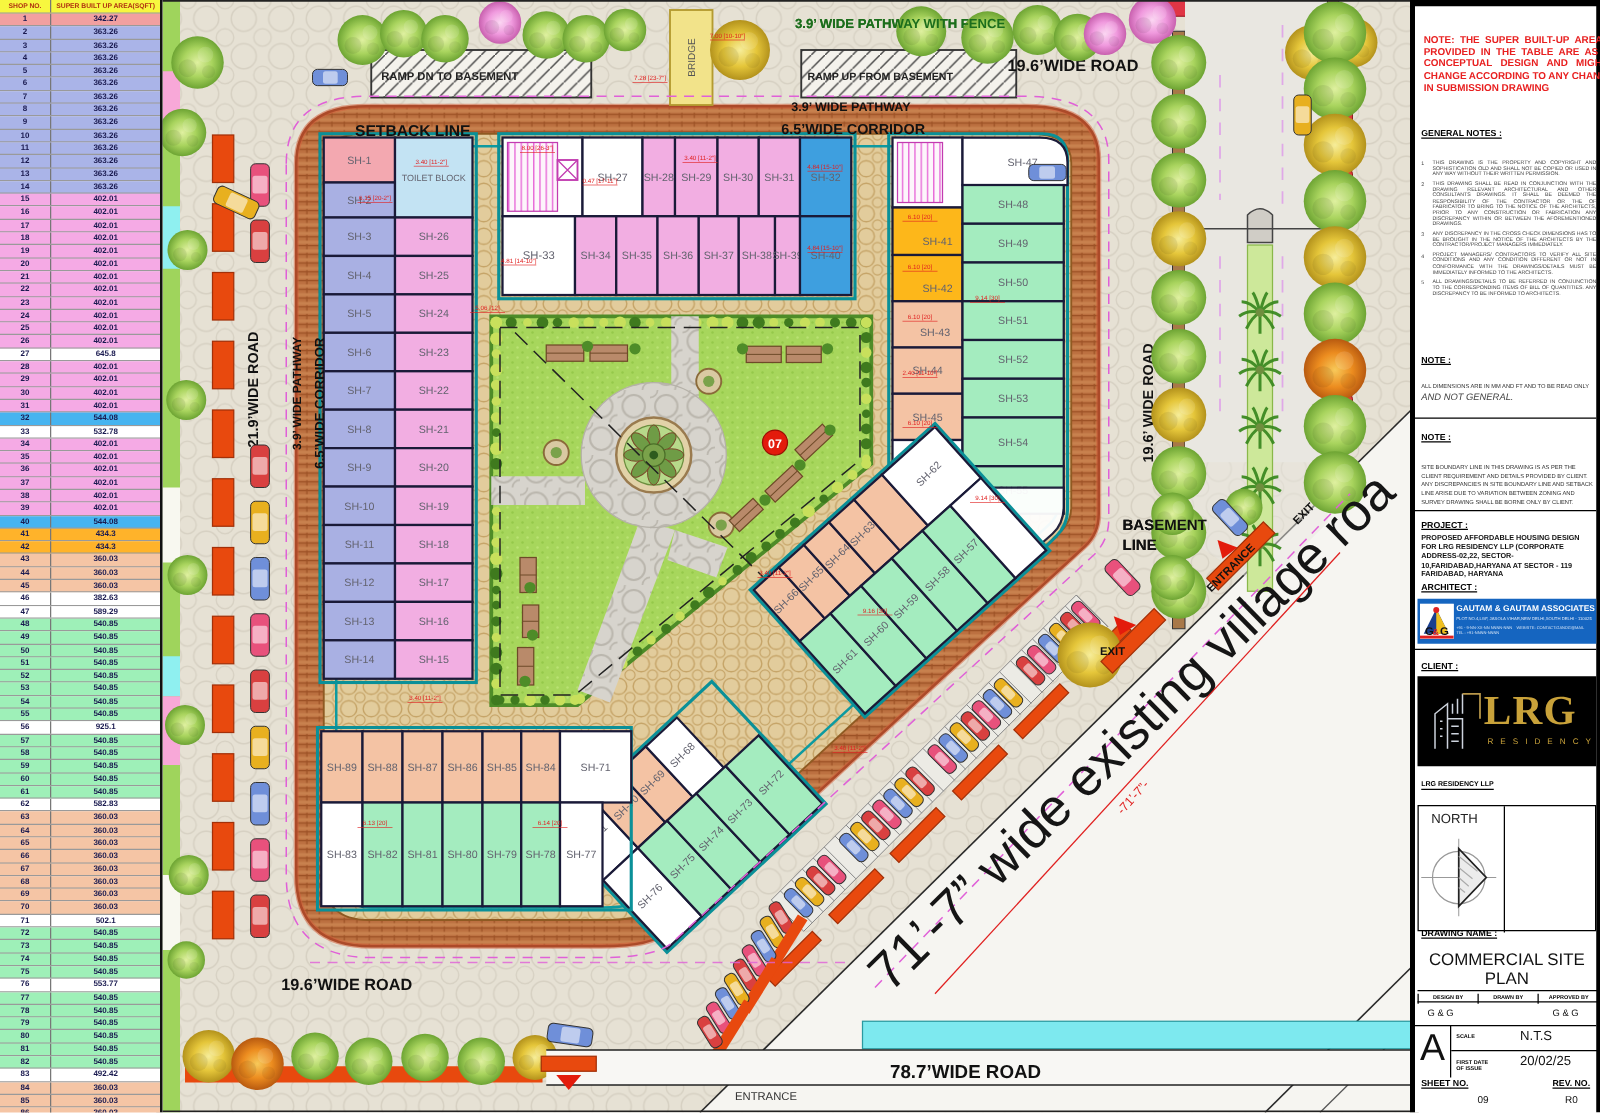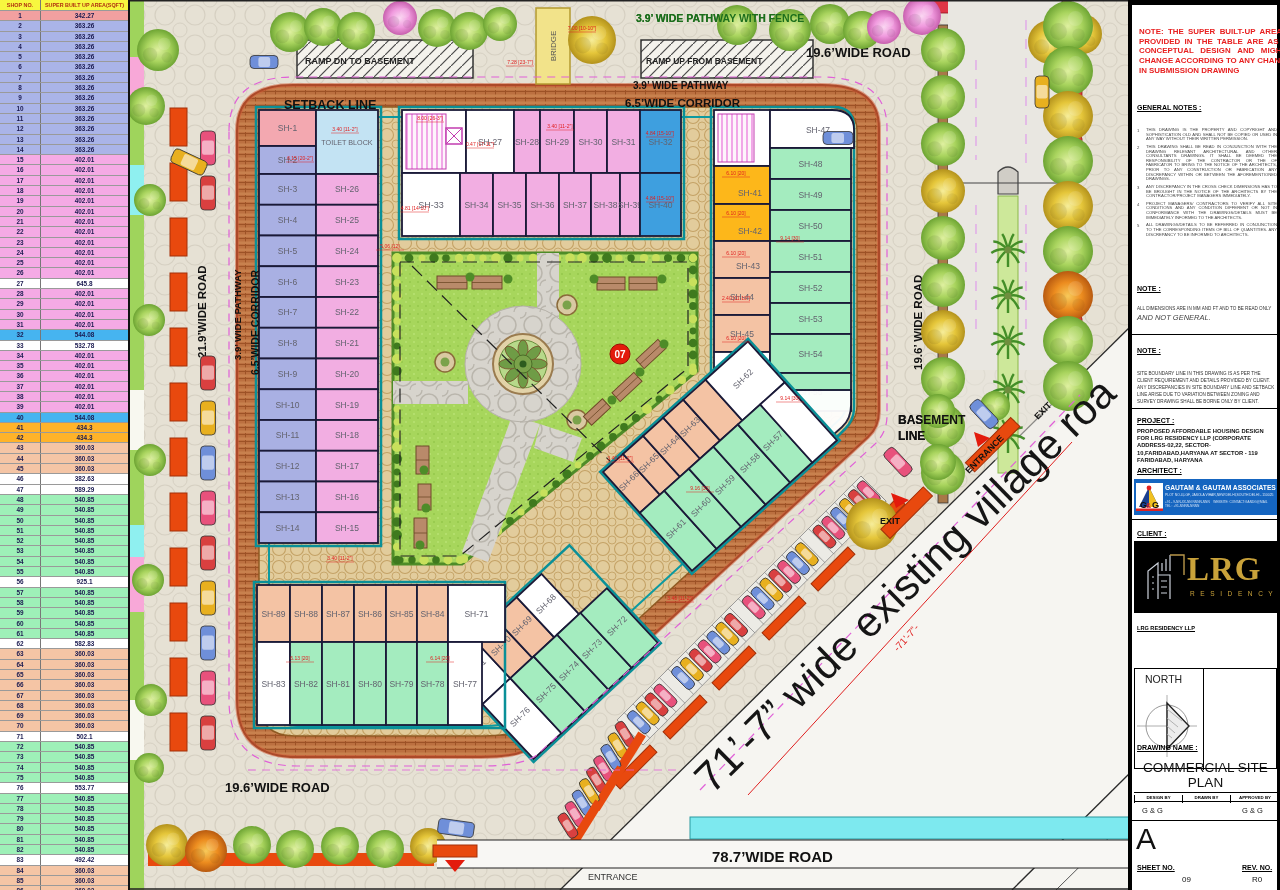--- a/index.html
+++ b/index.html
@@ -31,21 +31,21 @@
 .archlogo { position:absolute; left:2px; top:4px; width:27px; height:28px; background:#fff; }
 .archname { position:absolute; left:31px; top:5px; font-size:6.7px; font-weight:bold; color:#fff; white-space:nowrap; }
 .archsub { position:absolute; left:31px; top:14px; font-size:3.4px; color:#dce8f8; white-space:nowrap; overflow:hidden; width:110px; }
 .archsub2 { position:absolute; left:31px; top:21px; font-size:3.2px; color:#cfe0f4; line-height:4px; white-space:nowrap; overflow:hidden; width:110px; }
 .client { position:absolute; left:2px; top:541px; width:143px; height:72px; background:#000000; }
 .lrg { position:absolute; left:53px; top:10px; font-family:"Liberation Serif", serif; font-size:33px;
   font-weight:bold; color:#c9a23a; letter-spacing:1px; }
 .resi { position:absolute; left:56px; top:49px; font-size:6.5px; color:#c9a23a; letter-spacing:1.9px; white-space:nowrap; }
 .llp { position:absolute; left:5px; top:625px; font-size:5.6px; font-weight:bold; color:#000;
   border-bottom:0.5px solid #000; }
-.northbox { position:absolute; left:2px; top:668px; width:143px; height:101px; border:1px solid #000; }
+.northbox { position:absolute; left:2px; top:644px; width:143px; height:101px; border:1px solid #000; }
 .northtxt { position:absolute; left:10px; top:4px; font-size:10.5px; color:#222; }
 .nbdiv { position:absolute; left:68px; top:0; height:101px; border-left:1px solid #000; }
 .dname { position:absolute; left:2px; top:760px; width:143px; text-align:center; font-size:13.5px;
   color:#111; line-height:15px; }
 .byrow { position:absolute; left:2px; top:792px; width:145px; height:10px; border-top:1px solid #000;
   border-bottom:1px solid #000; }
 .bycell { position:absolute; top:2px; text-align:center; font-size:4.4px; font-weight:bold; color:#000; border-left:1px solid #000; height:100%; }
 .byval { position:absolute; top:806px; font-size:7.5px; color:#111; }
 .bigA { position:absolute; left:4px; top:822px; font-size:30px; color:#111; }
 .scalebox { position:absolute; left:28px; top:820px; width:119px; height:42px; border-left:1px solid #000; }
@@ -1610,16 +1610,23 @@
 <div class="dname">COMMERCIAL SITE<br>PLAN</div>
 <div class="byrow">
   <div class="bycell" style="left:0;width:48px">DESIGN BY</div>
   <div class="bycell" style="left:48px;width:48px">DRAWN BY</div>
   <div class="bycell" style="left:96px;width:49px">APPROVED BY</div>
 </div>
 <div class="byval" style="left:10px">G &amp; G</div>
 <div class="byval" style="left:110px">G &amp; G</div>
 <div class="hr" style="top:820px"></div>
 <div class="bigA">A</div>
+<div class="scalebox">
+  <div class="sclbl" style="top:6px">SCALE</div>
+  <div class="scval" style="top:3px">N.T.S</div>
+  <div class="schr"></div>
+  <div class="sclbl" style="top:27px;line-height:5px">FIRST DATE<br>OF ISSUE</div>
+  <div class="scval" style="top:23px">20/02/25</div>
+</div>
 <div class="h1" style="top:864px">SHEET NO.</div>
 <div class="h1" style="top:864px;left:110px">REV. NO.</div>
 <div class="shval" style="left:50px">09</div>
 <div class="shval" style="left:120px">R0</div>
 </div>
 </body></html>

